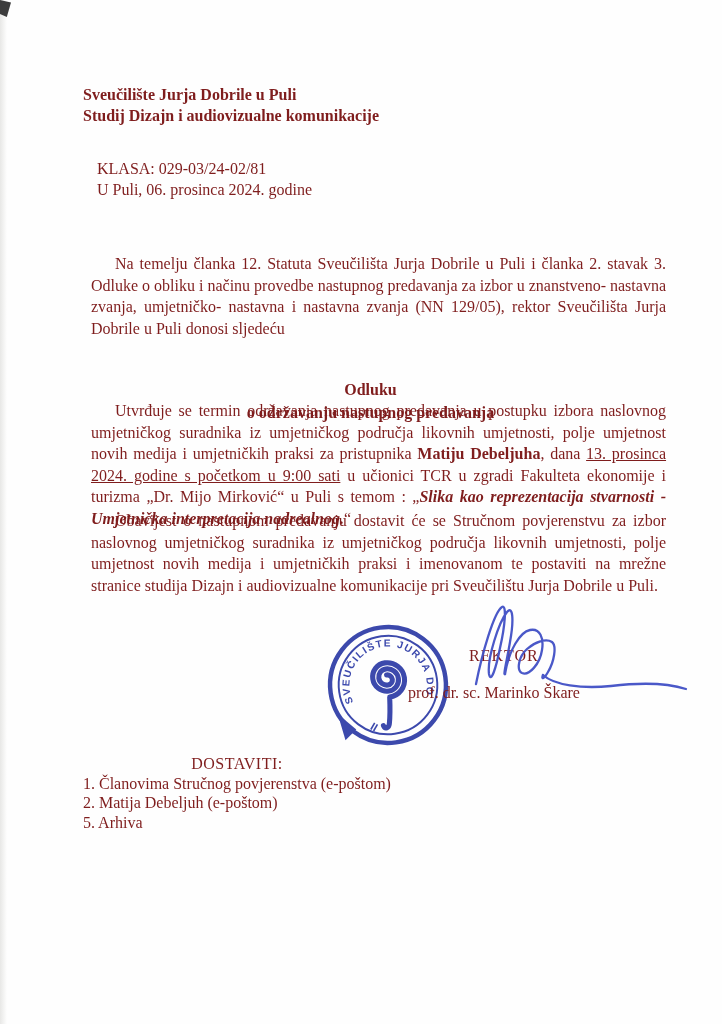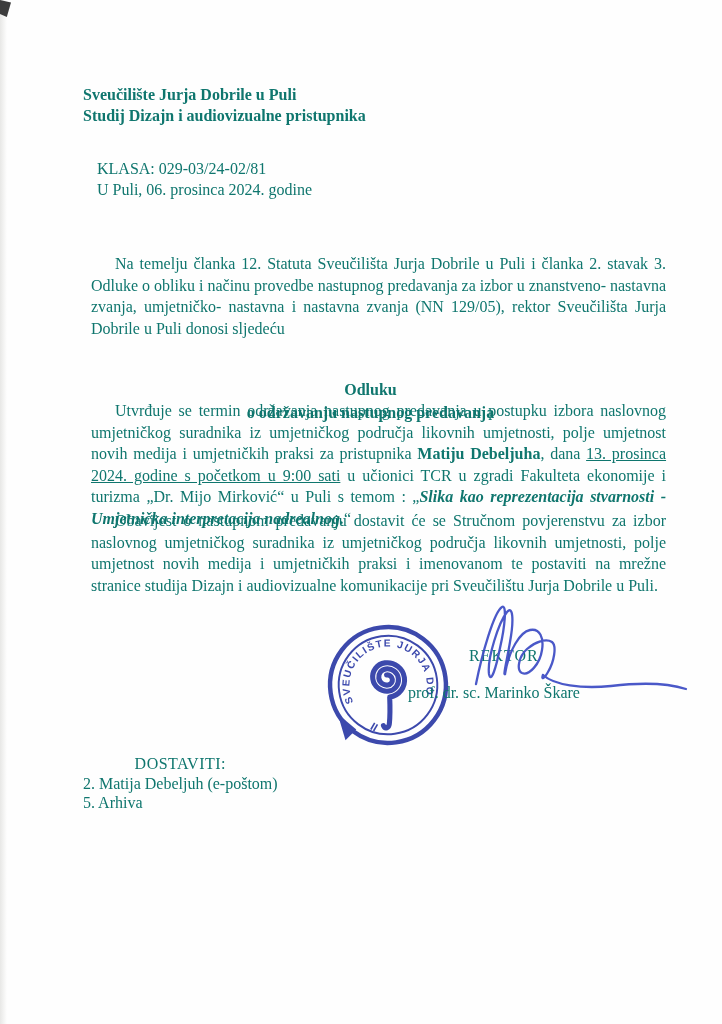--- a/index.html
+++ b/index.html
@@ -3,21 +3,21 @@
 <meta charset="utf-8">
 <style>
   html,body{margin:0;padding:0;background:#888;}
   .page{
     position:relative;
     width:722px;height:1024px;
     background:#fefefe;
     margin:0 auto;
     overflow:hidden;
     font-family:"Liberation Serif","DejaVu Serif",serif;
-    color:#0f766e;
+    color:#7f1d1d;
   }
   
   .edge-strip{
     position:absolute;left:0;top:0;width:7px;height:1024px;
     background:linear-gradient(to right,#e2e2e0,rgba(255,255,255,0));
     opacity:.8;
   }
   .corner-mark{
     position:absolute;left:0;top:0;width:11px;height:17px;
     background:#3c3c3c;
@@ -73,21 +73,21 @@
 </head>
 <body>
 
 <div class="page">
 
   <div class="edge-strip"></div>
   <div class="corner-mark"></div>
 
   <div class="hdr">
     <div class="b">Sveučilište Jurja Dobrile u Puli</div>
-    <div class="b">Studij Dizajn i audiovizualne pristupnika</div>
+    <div class="b">Studij Dizajn i audiovizualne komunikacije</div>
   </div>
 
   <div class="refblock">
     <div>KLASA: 029-03/24-02/81</div>
     <div>U Puli, 06. prosinca 2024. godine</div>
   </div>
 
   <p class="para p1">Na temelju članka 12. Statuta Sveučilišta Jurja Dobrile u Puli i članka 2. stavak 3. Odluke o obliku i načinu provedbe nastupnog predavanja za izbor u znanstveno- nastavna zvanja, umjetničko- nastavna i nastavna zvanja (NN 129/05), rektor Sveučilišta Jurja Dobrile u Puli donosi sljedeću</p>
 
   <div class="title-block">
@@ -124,17 +124,18 @@
         <path d="M 49,82 C 53,58 64,40 74,38 C 84,36 88,46 86,58 C 84,72 73,84 66,81 C 60,78 63,64 71,57 C 79,50 90,46 96,50 C 101,54 98,70 92,80 C 88,87 85,88 87,83"></path>
         <path d="M 87,83 C 98,93 125,97 155,94 C 180,91 208,90 230,97"></path>
       </g>
     </svg>
   </div>
 
   <div class="sig-name">prof. dr. sc. Marinko Škare</div>
 
   <div class="dostaviti">
     <div class="dh">DOSTAVITI:</div>
+    <div>1. Članovima Stručnog povjerenstva (e-poštom)</div>
     <div>2. Matija Debeljuh (e-poštom)</div>
     <div>5. Arhiva</div>
   </div>
 
 </div>
 
 </body></html>

